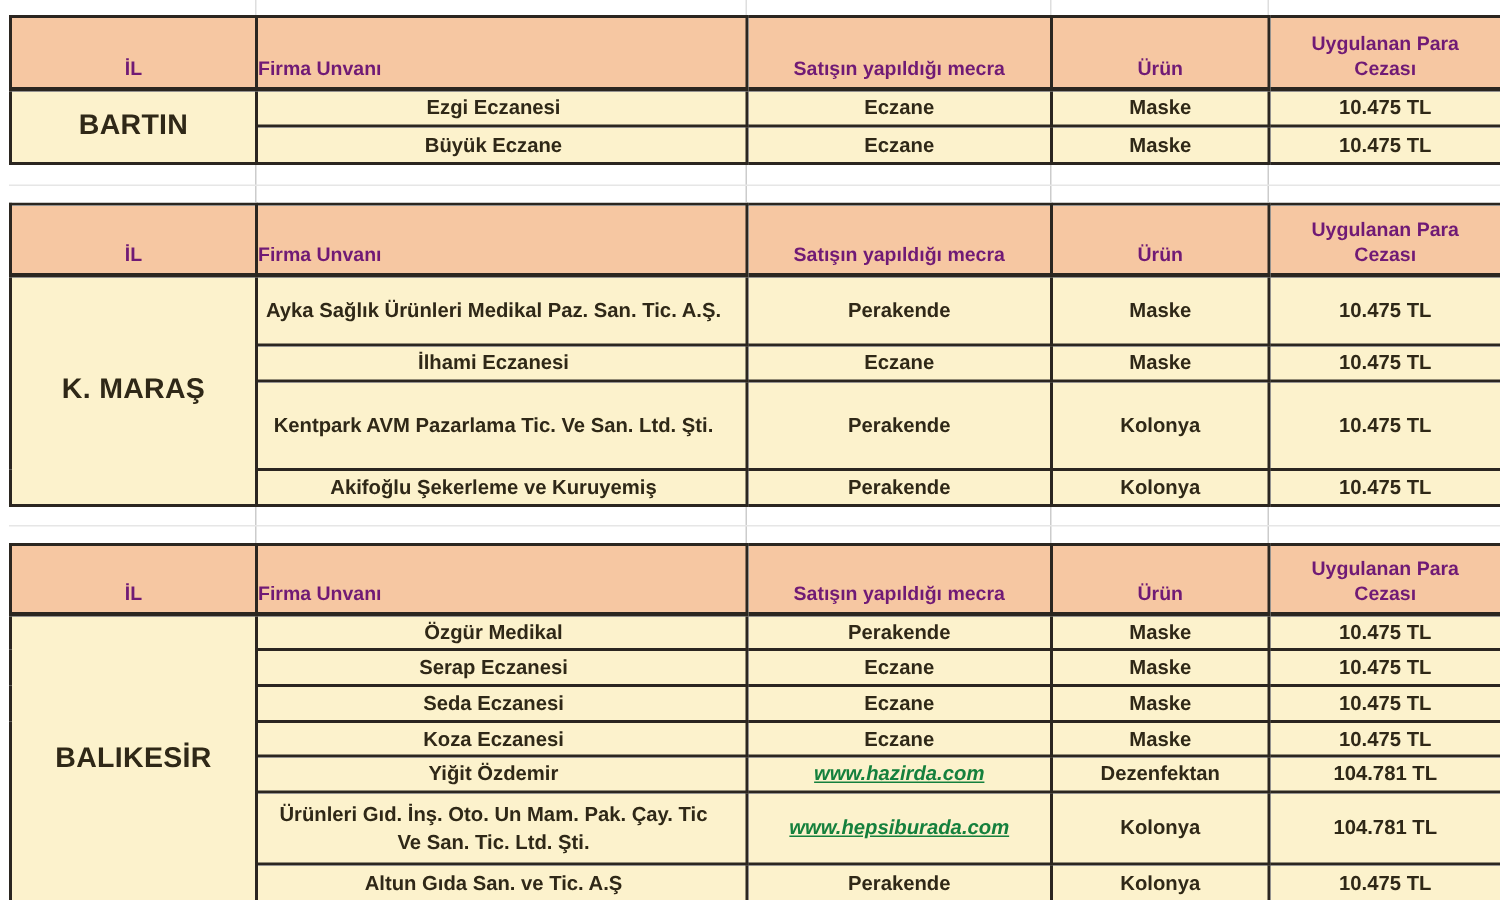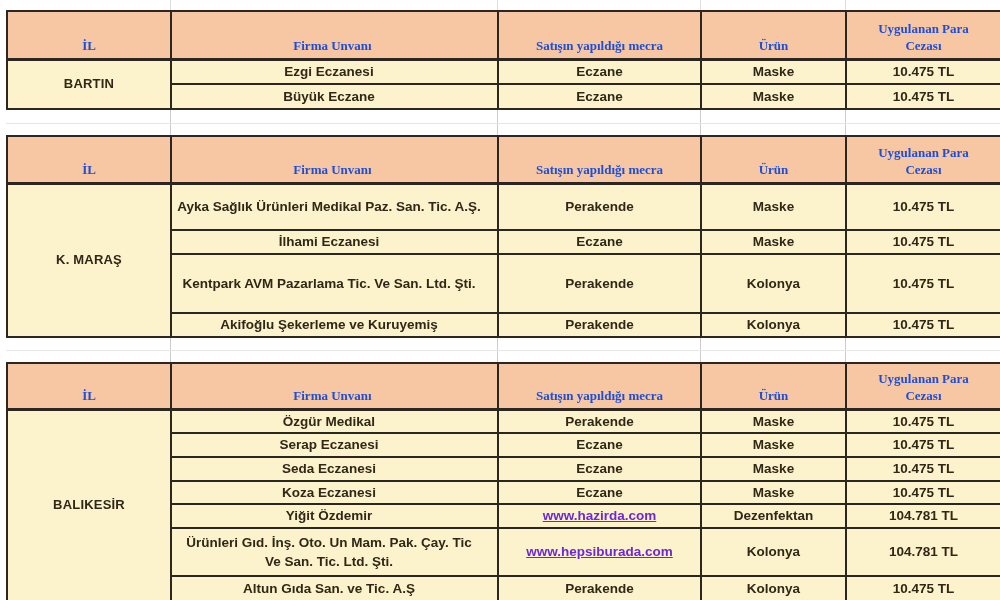--- a/index.html
+++ b/index.html
@@ -9,39 +9,39 @@
     font-family:"Liberation Sans", sans-serif;
   }
   .page { position:relative; width:1000px; height:600px; overflow:hidden; background:#fff; }
   .top-strip { position:relative; height:10px; margin-left:6px; width:994px; }
   #sheet { margin-left:6px; width:994px; }
 
   table.sec { border-collapse:collapse; table-layout:fixed; width:994px; }
   .sec th, .sec td { border:2px solid #2b2620; overflow:hidden; }
 
   .sec th {
-    background:#f6c7a2; color:#1d4ed8;
+    background:#f6c7a2; color:#701a75;
     font-size:13px; font-weight:bold;
     vertical-align:bottom; padding:2px 4px 3px;
-    border-bottom-width:3px; line-height:1.3;font-family:Liberation Serif, serif;
+    border-bottom-width:3px; line-height:1.3;
   }
   th.c-il, th.c-mecra, th.c-urun, th.c-ceza { text-align:center; }
-  th.c-firma { text-align:center; padding-left:0; }
+  th.c-firma { text-align:left; padding-left:0; }
   th.c-ceza { padding-left:14px; padding-right:14px; }
 
   .sec td {
     background:#fcf2cc; color:#2f2817;
     font-size:13.5px; font-weight:bold;
     text-align:center; vertical-align:middle;
     padding:1px 4px; line-height:1.45;
   }
-  td.il { font-size:13px; letter-spacing:.2px; }
+  td.il { font-size:19px; letter-spacing:.2px; }
   td.c-firma { text-align:center; padding-left:5px; padding-right:16px; }
 
-  .lnk { color:#6d28d9; text-decoration:underline; cursor:pointer; }
+  .lnk { color:#15803d; text-decoration:underline; cursor:pointer;font-style:italic; }
 
   .gap { position:relative; width:994px; background:#fff; }
   .gap::after { content:""; position:absolute; left:0; right:0; top:50%; height:1px; background:#e6e6e6; }
   .gl { position:absolute; top:0; bottom:0; width:1px; background:#cccccc; }
   .gl1 { left:164px; } .gl2 { left:491px; } .gl3 { left:694px; } .gl4 { left:839px; }
   .top-strip .gl { background:#dedede; }
 </style>
 </head>
 <body>
 

